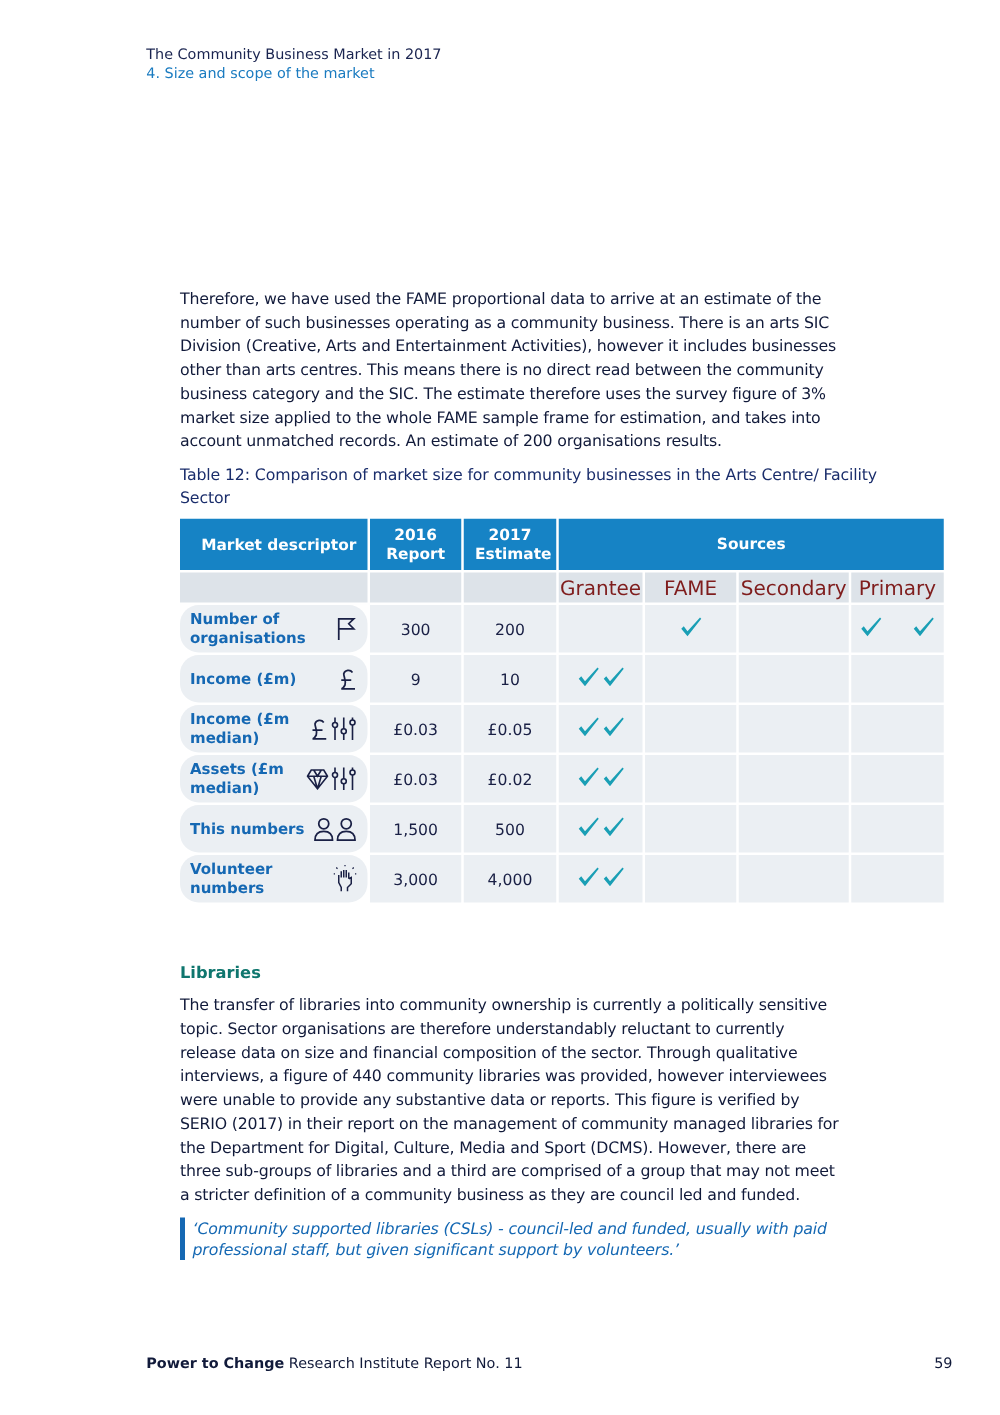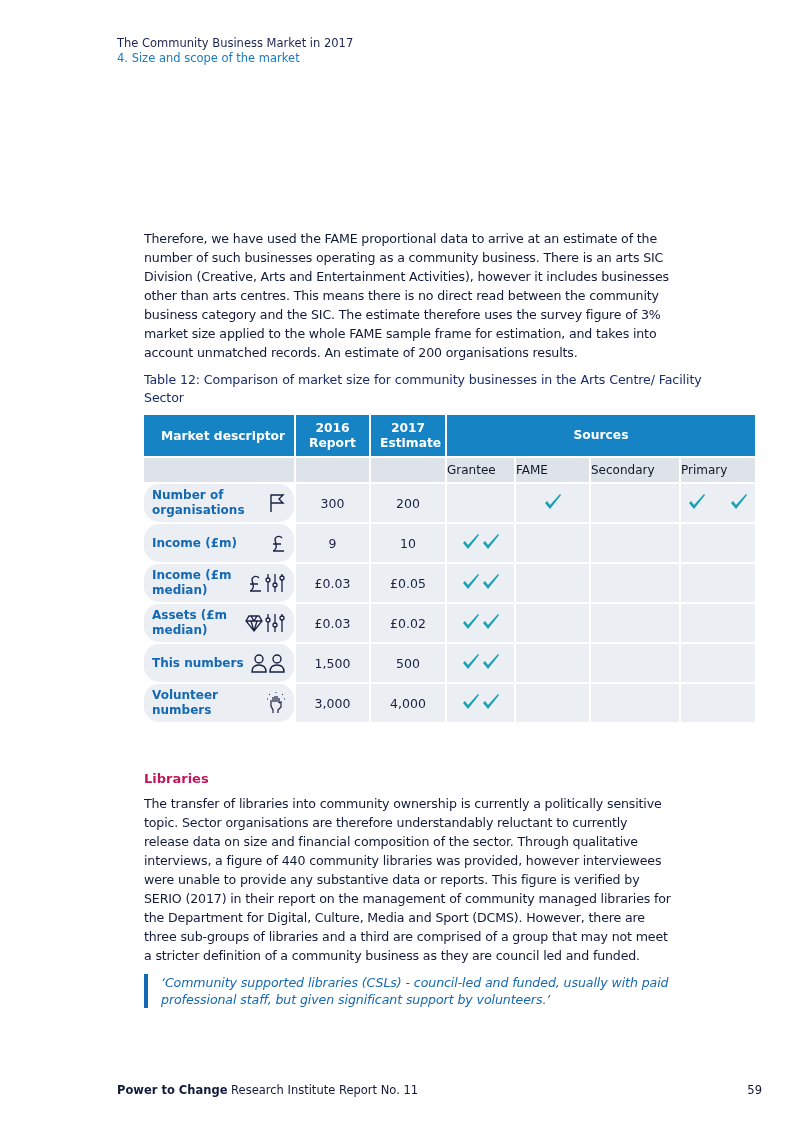--- a/index.html
+++ b/index.html
@@ -14,33 +14,33 @@
   #intro { top: 229px; }
 
   .caption { position: absolute; left: 144px; top: 371px; width: 560px; font-size: 12.6px; line-height: 18px; color: #1a2d6b; letter-spacing: -0.1px; }
 
   table.mkt { position: absolute; left: 144px; top: 415px; border-collapse: separate; border-spacing: 2px; margin: -2px;
               font-size: 12.5px; }
   table.mkt td, table.mkt th { padding: 0; }
   .hdr { background: #1683c5; color: #ffffff; font-weight: bold; height: 41px; font-size: 12.3px; }
   .hdr.left { text-align: center; padding-left: 8px !important; }
   .hdr.center { text-align: center; line-height: 15px; }
-  .sub { background: #dde3e9; height: 24px; text-align: left; color: #0f172a; font-size: 12px; }
+  .sub { background: #dde3e9; height: 24px; text-align: center; color: #7f1d1d; font-size: 16px; }
   .cell { background: #ebeff3; height: 38px; text-align: center; color: #1a2045; }
   .desc { text-align: left; padding-left: 8px !important; position: relative; border-radius: 15px; }
   .desc .lbl { color: #1568b3; font-weight: bold; font-size: 12px; line-height: 15px; display: block; width: 100px; }
   .desc .ico { position: absolute; right: 8px; top: 50%; transform: translateY(-50%); display: flex; gap: 1px; align-items: center; }
   .ticks { display: inline-flex; gap: 12px; align-items: center; justify-content: center; }
   .ticks.pair { gap: 0; }
   .tick { width: 20px; height: 20px; }
 
-  h3.sec { position: absolute; left: 144px; top: 771px; margin: 0; font-size: 13px; font-weight: bold; color: #be185d; }
+  h3.sec { position: absolute; left: 144px; top: 771px; margin: 0; font-size: 13px; font-weight: bold; color: #0f766e; }
   #libs { top: 794px; }
 
-  .quote { position: absolute; left: 144px; top: 974px; width: 540px; padding-left: 13px; border-left: 4px solid #1568b3;
+  .quote { position: absolute; left: 144px; top: 974px; width: 540px; padding-left: 6px; border-left: 4px solid #1568b3;
            font-style: italic; font-size: 12.6px; line-height: 17px; color: #1568b3; letter-spacing: -0.1px; }
   .quote p { margin: 0; }
 
   .footer { position: absolute; left: 117px; top: 1083px; width: 645px; font-size: 11.5px; color: #111a3a; }
   .footer .brand { font-weight: bold; text-align: right; }
   .footer .pg { position: absolute; right: 0; top: 0; font-weight: normal; }
 </style>
 </head>
 <body>
 

